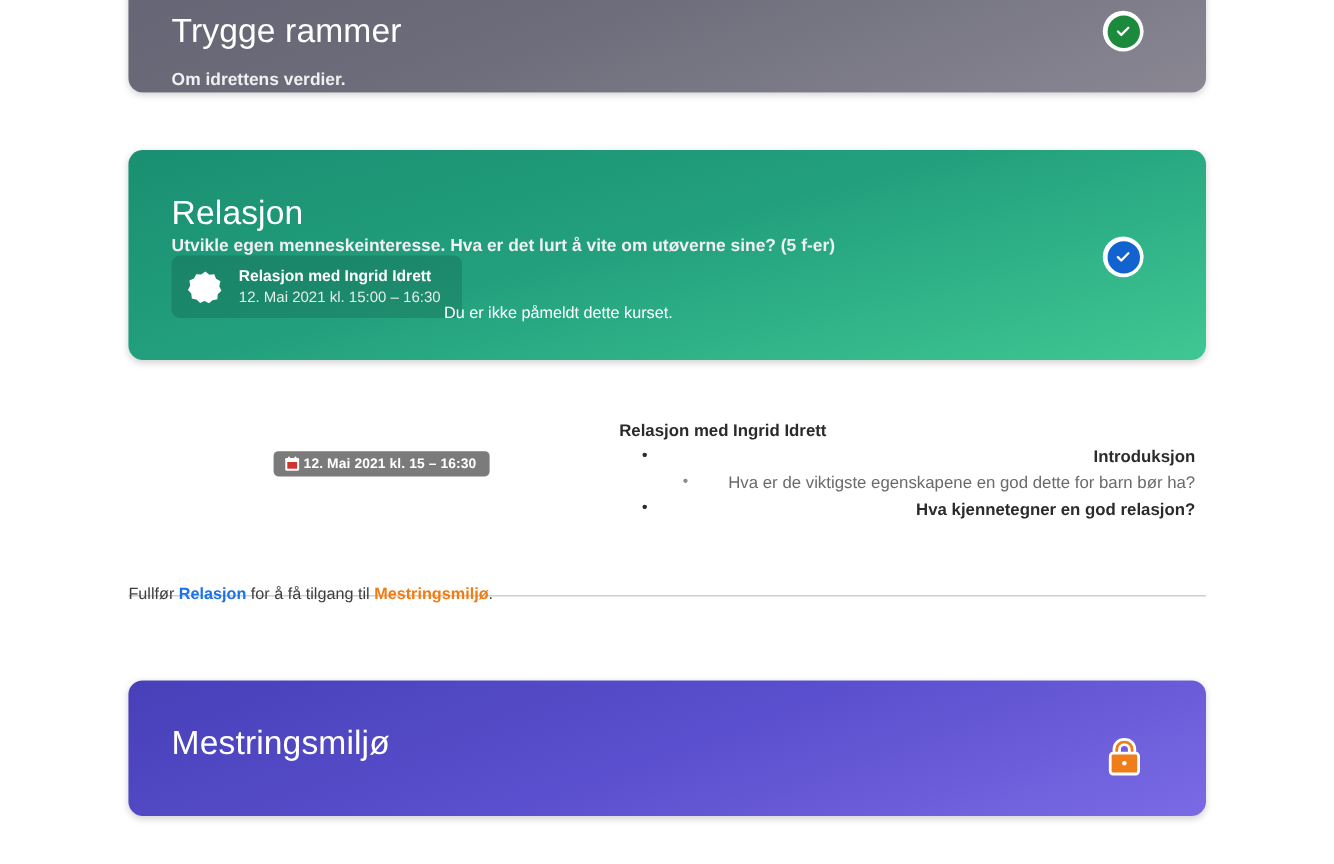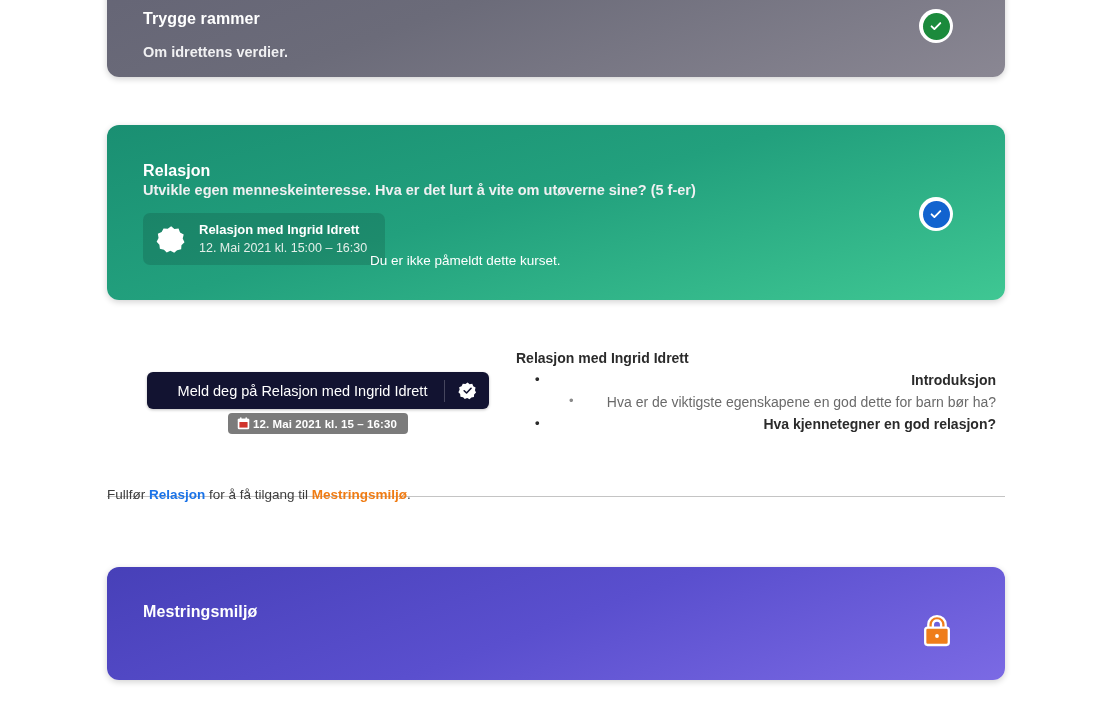--- a/index.html
+++ b/index.html
@@ -32,22 +32,22 @@
     overflow: hidden;
   }
 
   .card-body {
     position: relative;
     height: 100%;
     box-sizing: border-box;
   }
 
   .card-title {
-    font-size: 16px;
-    font-weight: 700;
+    font-size: 28px;
+    font-weight: 400;
     color: #ffffff;
     letter-spacing: 0.1px;
     margin: 0;
     line-height: 1.2;
   }
 
   .card-desc {
     font-size: 14.5px;
     font-weight: 700;
     color: #f0f0f2;
@@ -331,32 +331,20 @@
     <div class="status-icon" id="icon-relasjon">
       <div class="disc">
         <svg width="16" height="16" viewBox="0 0 16 16" aria-hidden="true">
           <path d="M3.6 8.3 L6.4 11.1 L12.3 5.1" fill="none" stroke="#ffffff" stroke-width="1.9" stroke-linecap="round" stroke-linejoin="round"></path>
         </svg>
       </div>
     </div>
   </div>
 
   <div class="enroll-block">
-    <button class="enroll-button">
-      <span class="enroll-label">Meld deg på Relasjon med Ingrid Idrett</span>
-      <span class="enroll-sep"></span>
-      <span class="enroll-icon">
-        <svg width="19" height="19" viewBox="0 0 40 40" aria-hidden="true">
-          <path fill="#ffffff" d="M20 2.5 L24.6 6.2 L30.5 5.6 L32.6 11.1 L37.8 14 L36.4 19.8 L38.9 25.2
-            L34.6 29.2 L34.2 35.1 L28.4 36.3 L24.3 40 L19 37.3 L13.7 39.6 L9.8 35.7 L4 34.4 L3.3 28.5
-            L-0.6 24.2 L2.1 18.9 L1.1 13.1 L6.5 10.7 L9.2 5.5 L15.1 6 Z" transform="scale(0.94) translate(1.5,0.8)"></path>
-          <path d="M13 20.5 L18 25.2 L27.5 15.3" fill="none" stroke="#121331" stroke-width="3.4" stroke-linecap="round" stroke-linejoin="round"></path>
-        </svg>
-      </span>
-    </button>
     <div class="date-pill">
       <svg width="13" height="13" viewBox="0 0 14 14" aria-hidden="true">
         <rect x="0.8" y="1.8" width="12.4" height="11.4" rx="1.4" fill="#ffffff"></rect>
         <rect x="0.8" y="1.8" width="12.4" height="2.6" rx="1.2" fill="#ffffff"></rect>
         <rect x="2.6" y="5.4" width="8.8" height="6" fill="#d0342c"></rect>
         <rect x="3.3" y="0.4" width="1.6" height="2.6" rx="0.7" fill="#ffffff"></rect>
         <rect x="9.1" y="0.4" width="1.6" height="2.6" rx="0.7" fill="#ffffff"></rect>
       </svg>
       <span class="date-pill-text">12. Mai 2021 kl. 15 – 16:30</span>
     </div>

